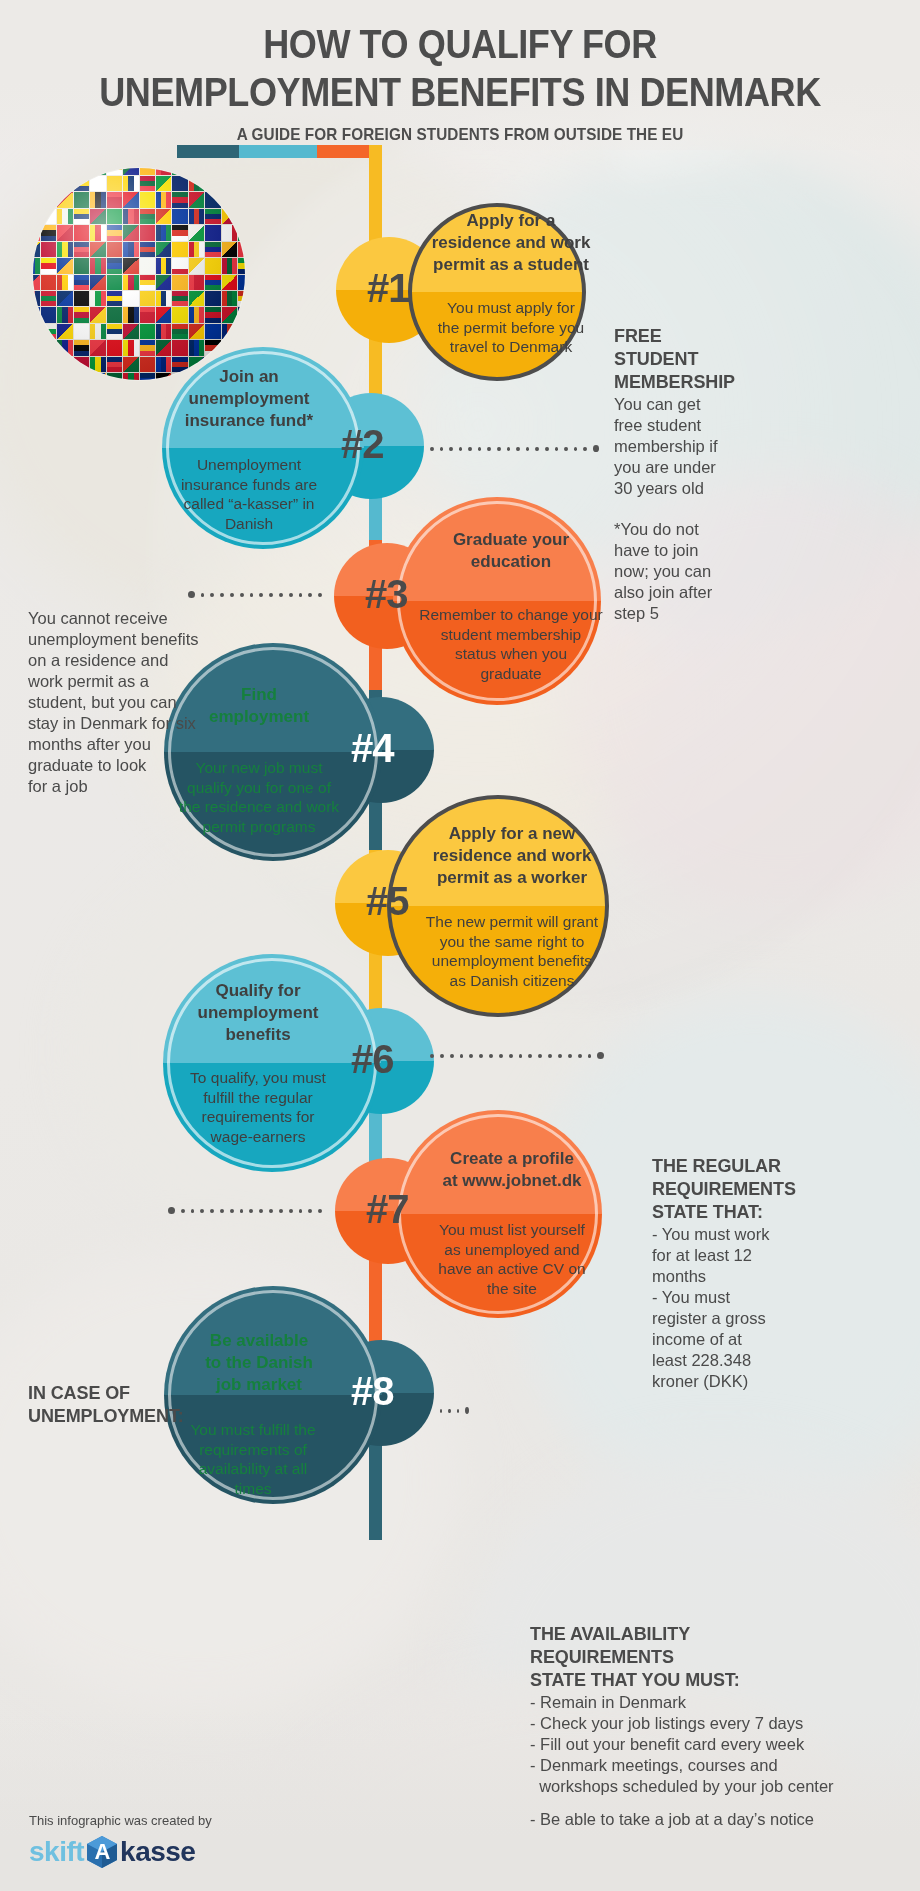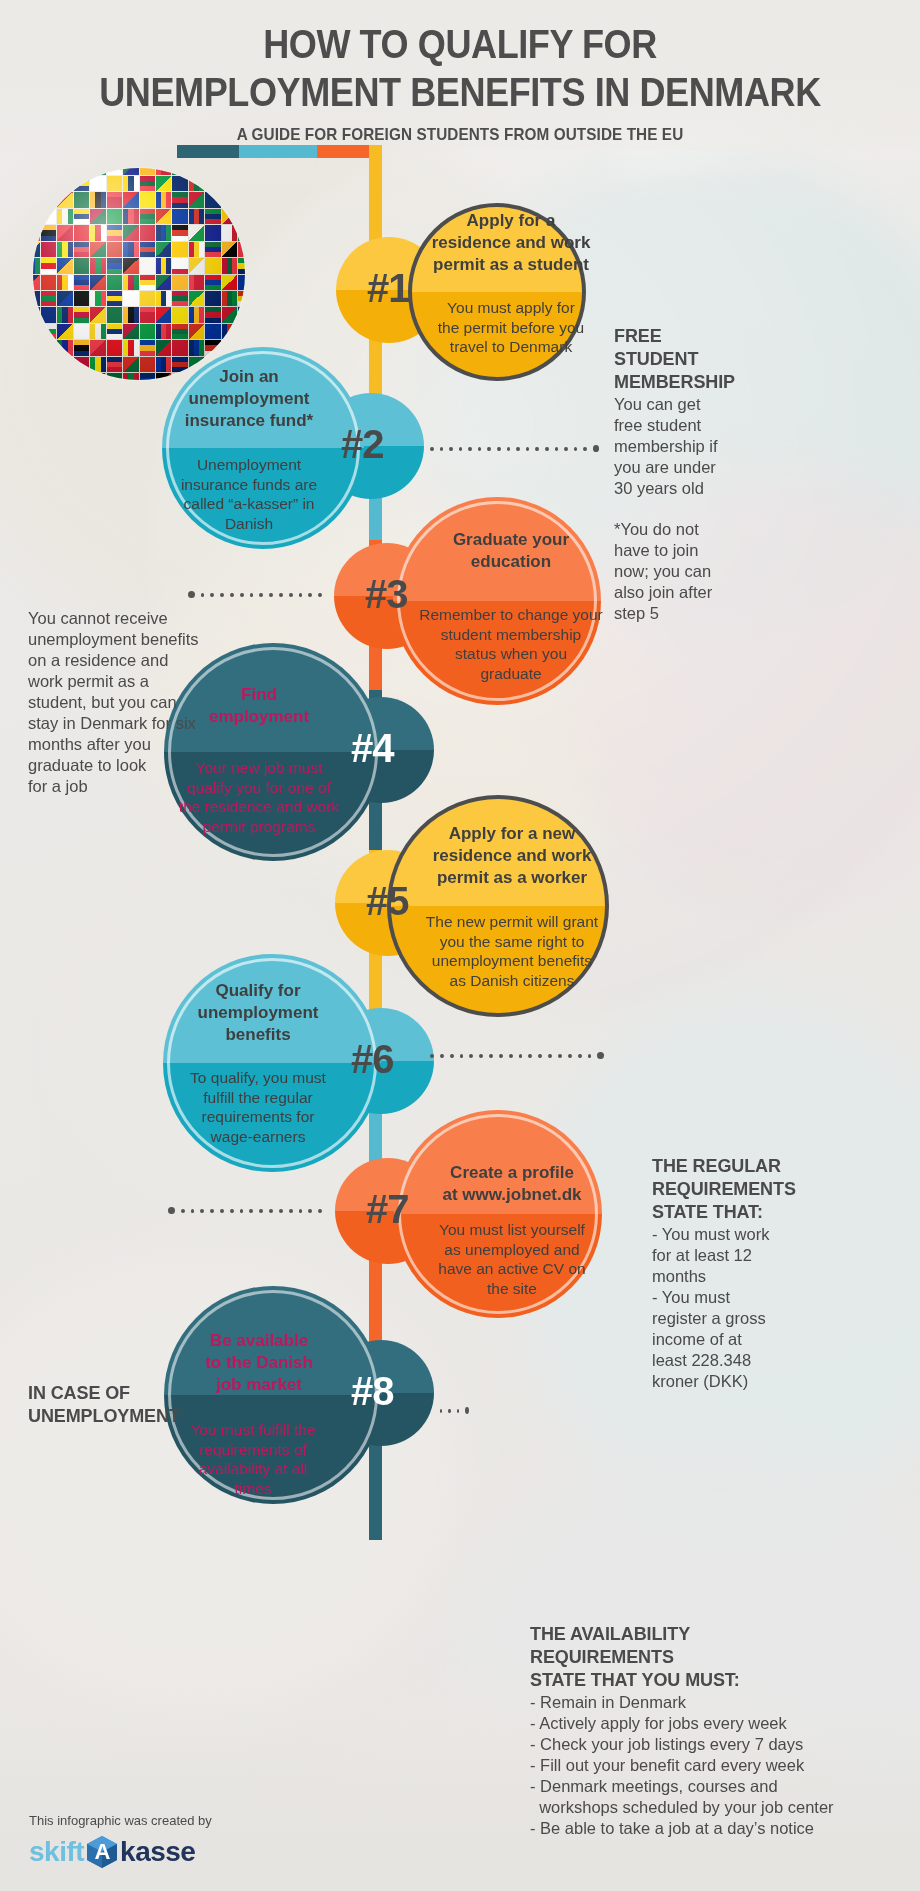--- a/index.html
+++ b/index.html
@@ -95,21 +95,21 @@
     letter-spacing:-1px; z-index:3;
   }
   .st-head {
     position:absolute; z-index:3; text-align:center; font-weight:bold;
     font-size:17px; line-height:22px; color:#3f3f3f;
   }
   .st-body {
     position:absolute; z-index:3; text-align:center;
     font-size:15.5px; line-height:19.5px; color:#3f3f3f;
   }
-  .st-dark .st-head, .st-dark .st-body { color:#be185d; }
+  .st-dark .st-head, .st-dark .st-body { color:#15803d; }
   .st-dark .numlabel { color:#ffffff; }
 
   
   .dots { position:absolute; height:7px; z-index:6; display:flex; align-items:center; }
   .dots .d { width:4px; height:4px; border-radius:50%; background:#555; margin-right:6px; }
   .dots .big { width:7px; height:7px; }
 
   
   .note { position:absolute; z-index:7; }
   .note h4 {
@@ -520,21 +520,21 @@
       <div class="bignode" style="left: 394px; top: 1110px; width: 208px; height: 208px; z-index: 2;">
         <div class="half-top" style="background: rgb(248, 127, 76);"></div>
         <div class="half-bot" style="background: rgb(242, 96, 31);"></div>
       </div>
       <div class="ring" style="left: 398px; top: 1114px; width: 200px; height: 200px; z-index: 3; border-color: rgba(255, 255, 255, 0.58);"></div>
       <div style="position: absolute; border-radius: 50%; overflow: hidden; z-index: 4; left: 335px; top: 1158px; width: 106px; height: 106px; clip-path: inset(0px 59px 0px 0px);">
         <div class="half-top" style="background: rgb(248, 127, 76);"></div>
         <div class="half-bot" style="background: rgb(242, 96, 31);"></div>
       </div>
       <div class="numlabel" style="left: 366px; top: 1187px; width: 70px; z-index: 6;">#7</div>
-      <div class="st-head" style="left: 417px; top: 1148px; width: 190px; z-index: 7; margin-top: 14px;">Create a profile<br>at www.jobnet.dk</div>
+      <div class="st-head" style="left: 417px; top: 1148px; width: 190px; z-index: 7;">Create a profile<br>at www.jobnet.dk</div>
       <div class="st-body" style="left: 414px; top: 1220px; width: 196px; z-index: 7;">You must list yourself<br>as unemployed and<br>have an active CV on<br>the site</div>
     </div>
     <div class="step st-dark">
       <div class="numnode" style="left: 328px; top: 1340px; width: 106px; height: 106px; z-index: 1;">
         <div class="half-top" style="background: rgb(51, 110, 127);"></div>
         <div class="half-bot" style="background: rgb(37, 84, 99);"></div>
       </div>
       <div class="bignode" style="left: 164px; top: 1286px; width: 218px; height: 218px; z-index: 2;">
         <div class="half-top" style="background: rgb(51, 110, 127);"></div>
         <div class="half-bot" style="background: rgb(37, 84, 99);"></div>
@@ -649,26 +649,25 @@
 </div>
 
 <div class="note" style="left:28px; top:1382px; width:168px;">
   <h4>IN CASE OF<br>UNEMPLOYMENT:</h4>
 </div>
 
 <div class="note" style="left:530px; top:1623px; width:390px;">
   <h4>THE AVAILABILITY<br>REQUIREMENTS<br>STATE THAT YOU MUST:</h4>
   <div id="avail-list">
       <p style="white-space: pre;">- Remain in Denmark</p>
-      <p style="white-space: pre;">- Actively apply for jobs every week</p>
       <p style="white-space: pre;">- Check your job listings every 7 days</p>
       <p style="white-space: pre;">- Fill out your benefit card every week</p>
       <p style="white-space: pre;">- Denmark meetings, courses and</p>
       <p style="white-space: pre;">  workshops scheduled by your job center</p>
-      <p style="white-space: pre;">- Be able to take a job at a day’s notice</p>
+      <p style="white-space: pre; margin-top: 12px;">- Be able to take a job at a day’s notice</p>
     </div>
 </div>
 
 <div class="footer">
   <div class="credit">This infographic was created by</div>
   <div class="logo">
     <span class="skift">skift</span>
     <span class="cube">
       <svg viewBox="0 0 34 34" xmlns="http://www.w3.org/2000/svg">
         <polygon points="17,1 32,9 32,25 17,33 2,25 2,9" fill="#2f7fc4"></polygon>

